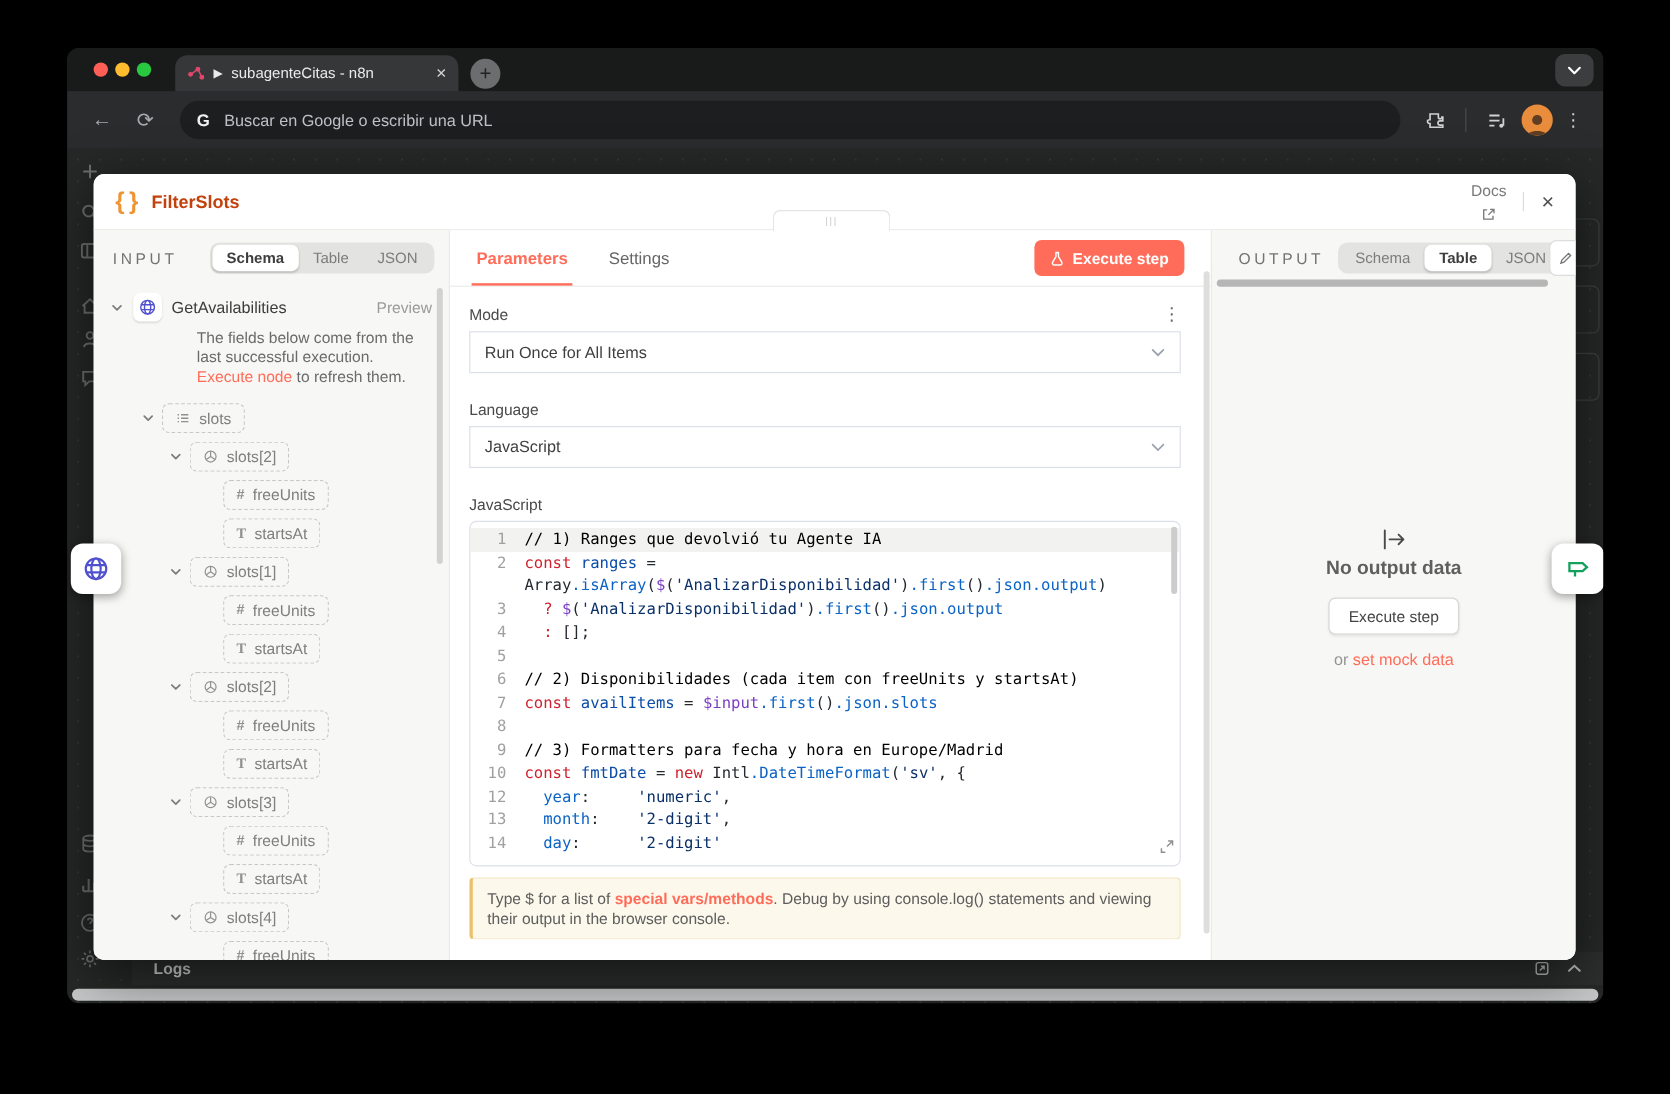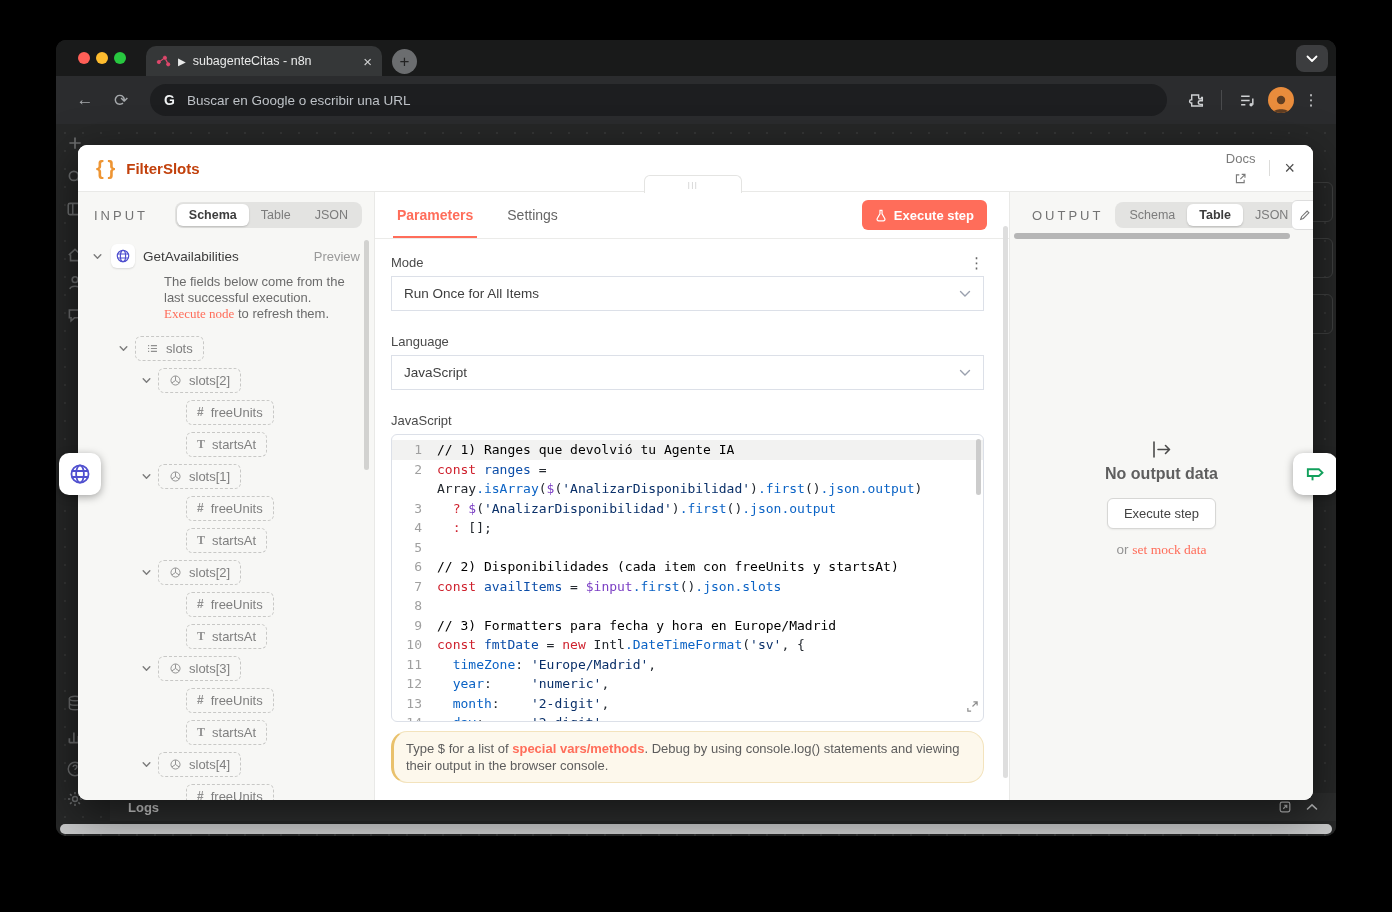--- a/index.html
+++ b/index.html
@@ -68,21 +68,21 @@
   .seg2{margin-left:12px;background:#e3e3e1;border-radius:8px;padding:2px;display:flex;}
   .seg-btn{padding:4px 12px;font-size:12.5px;color:#7c7c7c;border-radius:6px;white-space:nowrap;}
   .seg-btn.active{background:#fff;color:#3d3d3d;font-weight:600;box-shadow:0 1px 2px rgba(0,0,0,.18);}
   
   .node-row{display:flex;align-items:center;padding:6px 14px 4px 14px;gap:8px;}
   .node-icon-box{width:24px;height:24px;background:#fff;border-radius:6px;box-shadow:0 1px 2px rgba(0,0,0,.12);
     display:flex;align-items:center;justify-content:center;}
   .node-name{font-size:13.5px;color:#3c3c3c;font-weight:500;}
   .preview{margin-left:auto;color:#9a9a9a;font-size:13px;}
   .info-text{margin:2px 18px 10px 86px;font-size:13px;line-height:16px;color:#6b6b6b;}
-  .link-red{color:#ff6d5a;font-family:Liberation Serif, serif;}
+  .link-red{color:#ff6d5a;}
   .tree-row{height:32px;display:flex;align-items:center;gap:6px;box-sizing:border-box;}
   .tree-row.d0{padding-left:40px;}
   .tree-row.d1{padding-left:63px;}
   .tree-row.d2{padding-left:108px;}
   .pill{display:inline-flex;align-items:center;gap:7px;height:25px;padding:0 10px;
     border:1px dashed #c8c8c6;border-radius:6px;color:#7f7f7f;font-size:13px;box-sizing:border-box;}
   .pill .p-ic{color:#909090;font-size:12px;font-weight:600;display:flex;align-items:center;}
   .v-scroll{position:absolute;width:5px;border-radius:3px;background:#d2d2d0;}
   
   .center-panel{width:635px;background:#fff;position:relative;border-right:1px solid #e9e9e7;box-sizing:border-box;}
@@ -106,21 +106,21 @@
     padding-top:5px;box-sizing:border-box;background:#fff;}
   .cm-row{display:flex;}
   .cm-row.active{background:#f2f2f1;}
   .gut{width:30px;flex:0 0 30px;text-align:right;padding-right:9px;color:#a0a0a0;}
   .codeln{flex:1;white-space:pre-wrap;word-break:break-word;padding-left:6px;padding-right:16px;color:#24292f;}
   .cm{color:#000000;} .kw{color:#cf222e;} .def{color:#0b4da8;} .fn{color:#0b63c5;}
   .str{color:#0a3069;} .pl{color:#24292f;} .dollar{color:#7b3fc4;}
   .ed-scroll{position:absolute;right:2px;top:4px;width:5px;height:56px;border-radius:3px;background:#ccc;}
   .ed-expand{position:absolute;right:4px;bottom:3px;color:#8f8f8f;}
   .hint{margin-top:9px;background:#fdf8ec;border:1px solid #f3e3bd;border-left:3px solid #e9c16c;
-    border-radius:16px;padding:8px 12px;font-size:13px;line-height:17px;color:#5d5d5d;}
+    border-radius:4px;padding:8px 12px;font-size:13px;line-height:17px;color:#5d5d5d;}
   .hint b{color:#ff6d5a;font-weight:600;}
   
   .h-scroll{position:absolute;left:4px;top:41px;width:276px;height:6px;border-radius:3px;background:#b6b6b6;}
   .pin-btn{position:absolute;right:-14px;top:8px;width:36px;height:30px;background:#fff;
     border:1px solid #ddd;border-radius:6px;display:flex;align-items:center;padding-left:7px;box-sizing:border-box;color:#777;}
   .empty-state{position:absolute;top:248px;left:0;right:0;display:flex;flex-direction:column;align-items:center;}
   .empty-title{margin-top:6px;font-size:16px;font-weight:600;color:#5f5f5f;text-align:right;}
   .exec-btn2{margin-top:15px;background:#fff;border:1px solid #d7d7d5;border-radius:6px;
     padding:7px 16px;font-size:13px;color:#444;font-weight:500;box-shadow:0 1px 2px rgba(0,0,0,.06);}
   .mock-row{margin-top:13px;font-size:13.5px;color:#949494;}
@@ -520,24 +520,20 @@
                     <div class="gut">8</div>
                     <div class="codeln">&nbsp;</div>
                   </div>
                   <div class="cm-row">
                     <div class="gut">9</div>
                     <div class="codeln"><span class="cm">// 3) Formatters para fecha y hora en Europe/Madrid</span></div>
                   </div>
                   <div class="cm-row">
                     <div class="gut">10</div>
                     <div class="codeln"><span class="kw">const</span><span class="pl"> </span><span class="def">fmtDate</span><span class="pl"> = </span><span class="kw">new</span><span class="pl"> Intl</span><span class="fn">.DateTimeFormat</span><span class="pl">(</span><span class="str">'sv'</span><span class="pl">, {</span></div>
-                  </div>
-                  <div class="cm-row">
-                    <div class="gut">11</div>
-                    <div class="codeln"><span class="pl">  </span><span class="fn">timeZone</span><span class="pl">: </span><span class="str">'Europe/Madrid'</span><span class="pl">,</span></div>
                   </div>
                   <div class="cm-row">
                     <div class="gut">12</div>
                     <div class="codeln"><span class="pl">  </span><span class="fn">year</span><span class="pl">:     </span><span class="str">'numeric'</span><span class="pl">,</span></div>
                   </div>
                   <div class="cm-row">
                     <div class="gut">13</div>
                     <div class="codeln"><span class="pl">  </span><span class="fn">month</span><span class="pl">:    </span><span class="str">'2-digit'</span><span class="pl">,</span></div>
                   </div>
                   <div class="cm-row">

